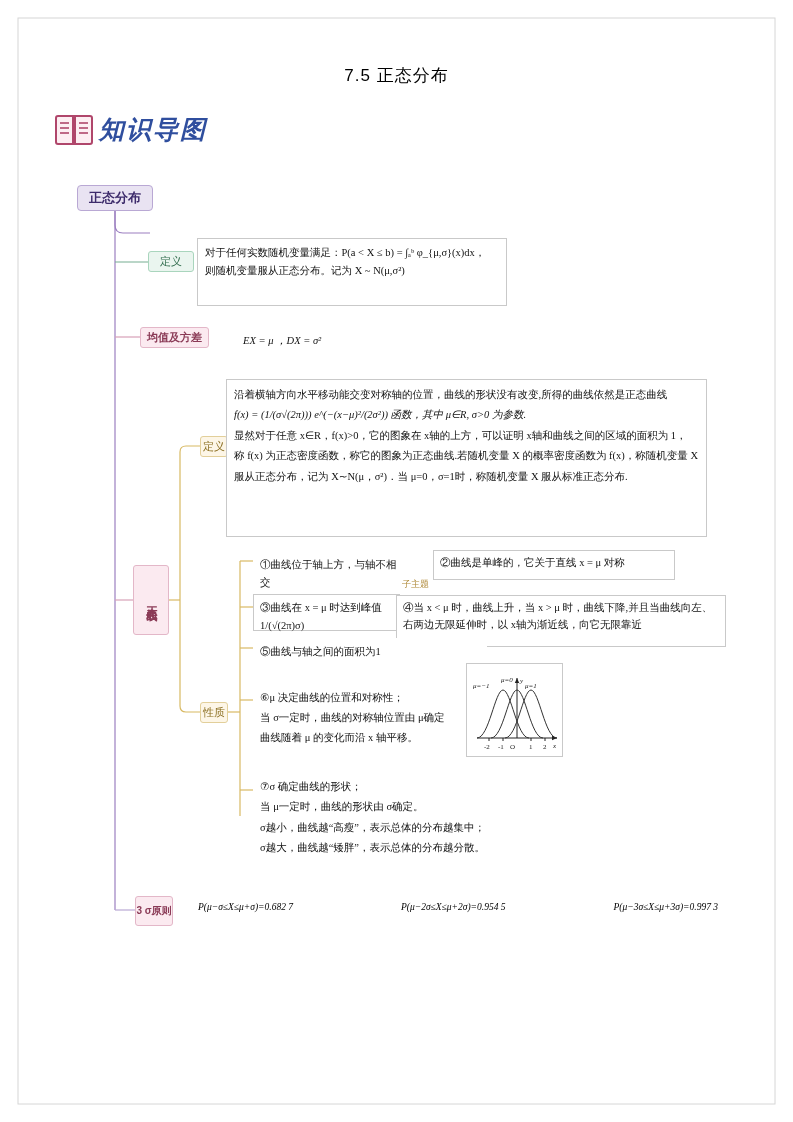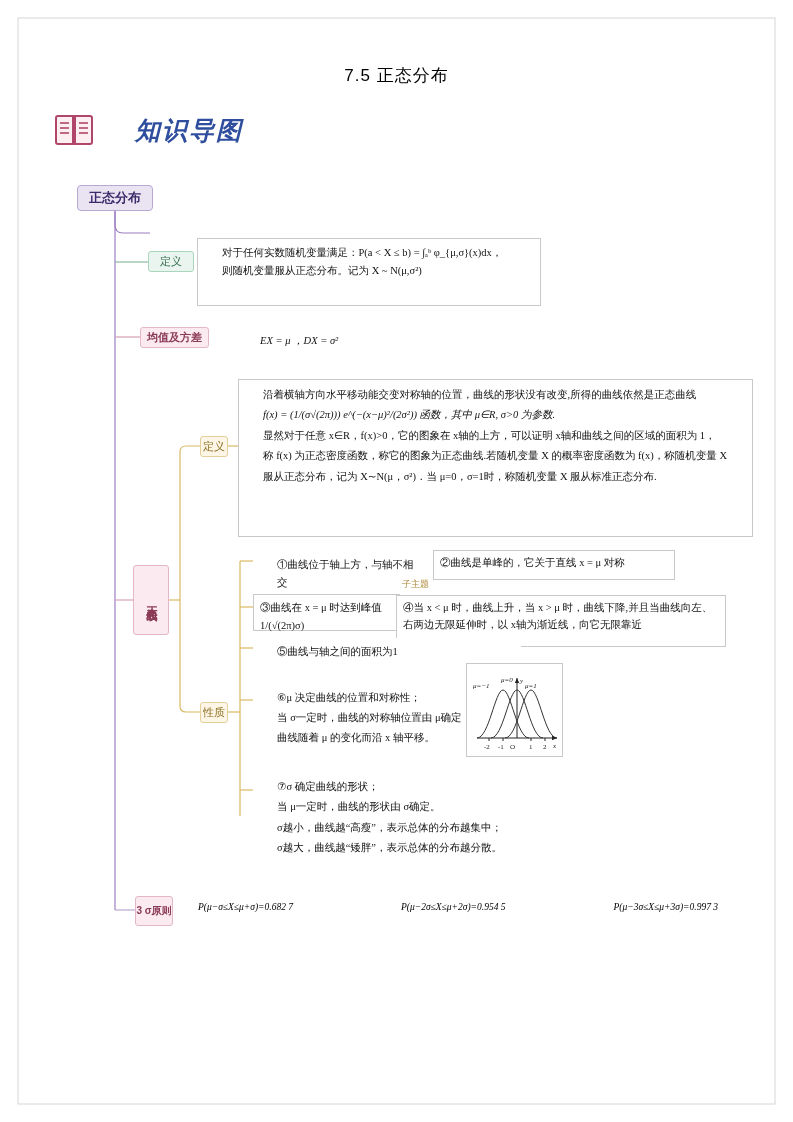--- a/index.html
+++ b/index.html
@@ -32,22 +32,21 @@
     font-family: "Liberation Sans", sans-serif;
     letter-spacing: 1px;
   }
 
   
   .section-head {
     position: absolute;
     top: 113px;
     left: 55px;
     display: flex;
-    align-items: center;
-    gap: 36px;
+    align-items: flex-start;
   }
   .book-icon {
     width: 38px;
     height: 34px;
     position: relative;
     margin-right: 6px;
   }
   .section-head-label {
     font-size: 25px;
     font-weight: bold;
@@ -101,21 +100,21 @@
     color: #8a6d1f;
     font-size: 11px;
     text-align: center;
   }
   .box {
     border: 1px solid #c9c9c9;
     background: #fff;
     font-family: "Liberation Serif", serif;
     font-size: 10.5px;
     line-height: 1.7;
-    padding: 5px 24px;
+    padding: 5px 7px;
     color: #111;
   }
   .box.noborder { border: none; }
   svg.wires {
     position: absolute;
     left: 0; top: 0;
     width: 793px;
     height: 1122px;
     pointer-events: none;
   }
@@ -213,21 +212,21 @@
   <div class="box noborder" style="position:absolute; left:236px; top:327px; width:180px; height:20px;">
     <span class="frm">EX = μ ，DX = σ²</span>
   </div>
 
   <div class="node lvl2" style="left:133px; top:565px; width:36px; height:70px; font-size:11px; display:flex; align-items:center; justify-content:center; padding:0 6px; line-height:1.25;">
     <span style="writing-mode:vertical-rl; text-orientation:upright; letter-spacing:1px;">正态曲线</span>
   </div>
 
   <div class="node lvl3y" style="left:200px; top:436px; width:28px; height:21px; line-height:19px;">定义</div>
 
-  <div class="box" style="position:absolute; left:238px; top:379px; width:465px; height:146px; line-height:1.95;">
+  <div class="box" style="position:absolute; left:226px; top:379px; width:465px; height:146px; line-height:1.95;">
     <div>沿着横轴方向水平移动能交变对称轴的位置，曲线的形状没有改变,所得的曲线依然是正态曲线</div>
     <div class="frm">f(x) = (1/(σ√(2π))) e^(−(x−μ)²/(2σ²)) 函数，其中 μ∈R, σ&gt;0 为参数.</div>
     <div>显然对于任意 x∈R，f(x)&gt;0，它的图象在 x轴的上方，可以证明 x轴和曲线之间的区域的面积为 1，</div>
     <div>称 f(x) 为正态密度函数，称它的图象为正态曲线.若随机变量 X 的概率密度函数为 f(x)，称随机变量 X</div>
     <div>服从正态分布，记为 X∼N(μ，σ²)．当 μ=0，σ=1时，称随机变量 X 服从标准正态分布.</div>
   </div>
 
   <div class="node lvl3y" style="left:200px; top:702px; width:28px; height:21px; line-height:19px;">性质</div>
 
   <div class="box noborder" style="position:absolute; left:253px; top:551px; width:140px; height:20px;">①曲线位于轴上方，与轴不相交</div>

